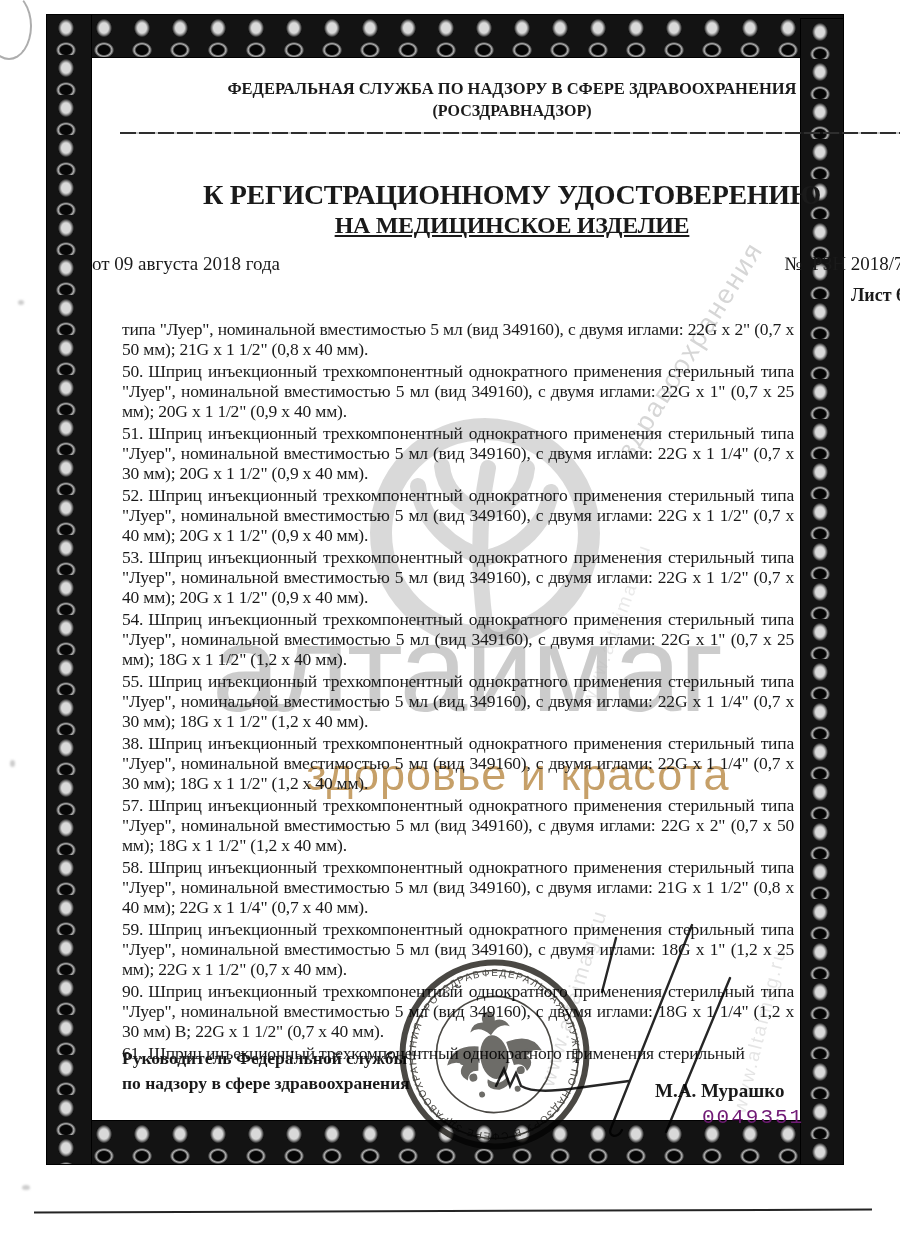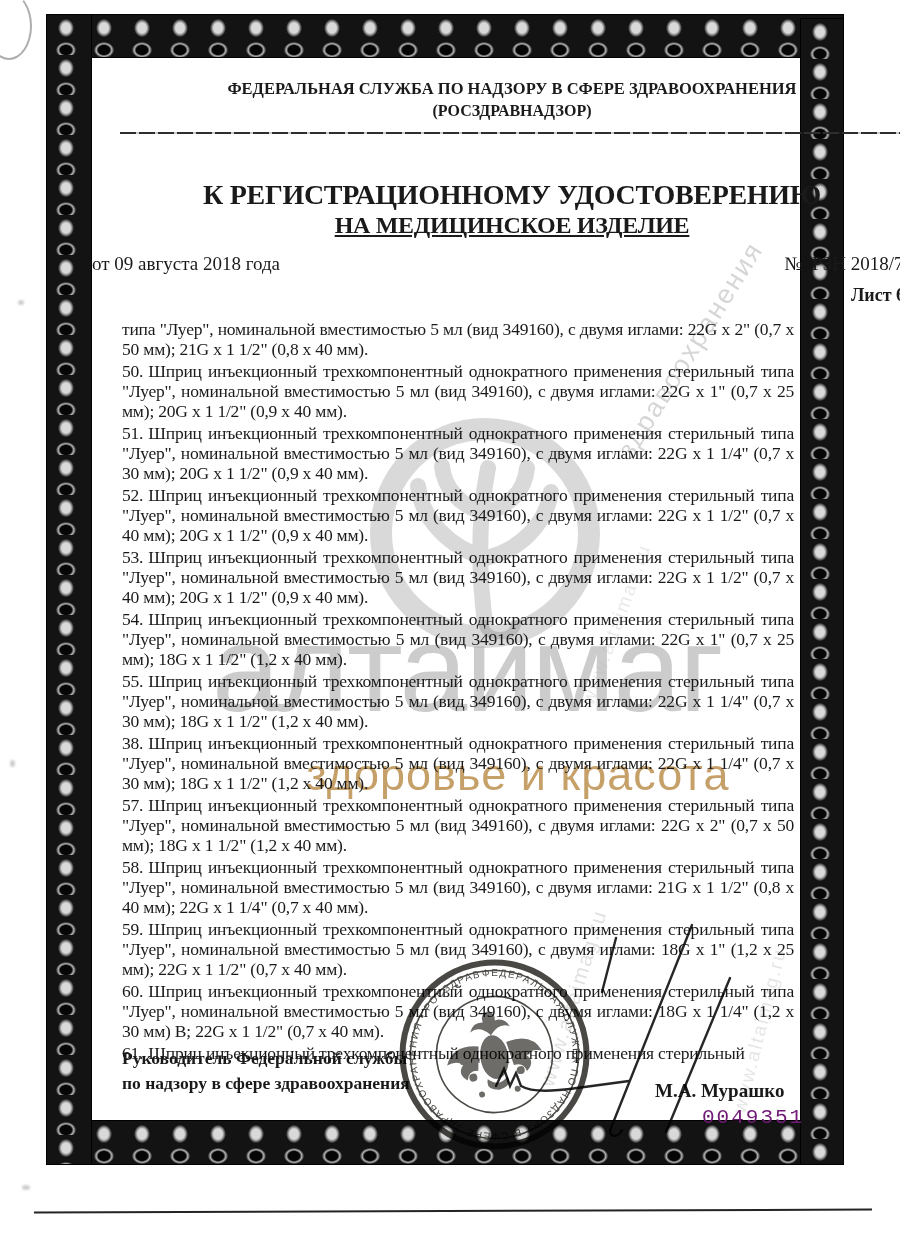--- a/index.html
+++ b/index.html
@@ -134,21 +134,21 @@
     <p><span class="num">50.</span><span>Шприц инъекционный трехкомпонентный однократного применения стерильный типа "Луер", номинальной вместимостью 5 мл (вид 349160), с двумя иглами: 22G x 1" (0,7 x 25 мм); 20G x 1 1/2" (0,9 x 40 мм).</span></p>
     <p><span class="num">51.</span><span>Шприц инъекционный трехкомпонентный однократного применения стерильный типа "Луер", номинальной вместимостью 5 мл (вид 349160), с двумя иглами: 22G x 1 1/4" (0,7 x 30 мм); 20G x 1 1/2" (0,9 x 40 мм).</span></p>
     <p><span class="num">52.</span><span>Шприц инъекционный трехкомпонентный однократного применения стерильный типа "Луер", номинальной вместимостью 5 мл (вид 349160), с двумя иглами: 22G x 1 1/2" (0,7 x 40 мм); 20G x 1 1/2" (0,9 x 40 мм).</span></p>
     <p><span class="num">53.</span><span>Шприц инъекционный трехкомпонентный однократного применения стерильный типа "Луер", номинальной вместимостью 5 мл (вид 349160), с двумя иглами: 22G x 1 1/2" (0,7 x 40 мм); 20G x 1 1/2" (0,9 x 40 мм).</span></p>
     <p><span class="num">54.</span><span>Шприц инъекционный трехкомпонентный однократного применения стерильный типа "Луер", номинальной вместимостью 5 мл (вид 349160), с двумя иглами: 22G x 1" (0,7 x 25 мм); 18G x 1 1/2" (1,2 x 40 мм).</span></p>
     <p><span class="num">55.</span><span>Шприц инъекционный трехкомпонентный однократного применения стерильный типа "Луер", номинальной вместимостью 5 мл (вид 349160), с двумя иглами: 22G x 1 1/4" (0,7 x 30 мм); 18G x 1 1/2" (1,2 x 40 мм).</span></p>
     <p><span class="num">38.</span><span>Шприц инъекционный трехкомпонентный однократного применения стерильный типа "Луер", номинальной вместимостью 5 мл (вид 349160), с двумя иглами: 22G x 1 1/4" (0,7 x 30 мм); 18G x 1 1/2" (1,2 x 40 мм).</span></p>
     <p><span class="num">57.</span><span>Шприц инъекционный трехкомпонентный однократного применения стерильный типа "Луер", номинальной вместимостью 5 мл (вид 349160), с двумя иглами: 22G x 2" (0,7 x 50 мм); 18G x 1 1/2" (1,2 x 40 мм).</span></p>
     <p><span class="num">58.</span><span>Шприц инъекционный трехкомпонентный однократного применения стерильный типа "Луер", номинальной вместимостью 5 мл (вид 349160), с двумя иглами: 21G x 1 1/2" (0,8 x 40 мм); 22G x 1 1/4" (0,7 x 40 мм).</span></p>
     <p><span class="num">59.</span><span>Шприц инъекционный трехкомпонентный однократного применения стерильный типа "Луер", номинальной вместимостью 5 мл (вид 349160), с двумя иглами: 18G x 1" (1,2 x 25 мм); 22G x 1 1/2" (0,7 x 40 мм).</span></p>
-    <p><span class="num">60.</span><span>Шприц инъекционный трехкомпонентный однократного применения стерильный типа "Луер", номинальной вместимостью 5 мл (вид 349160), с двумя иглами: 18G x 1 1/4" (1,2 x 30 мм) В; 22G x 1 1/2" (0,7 x 40 мм).</span></p>
+    <p><span class="num">90.</span><span>Шприц инъекционный трехкомпонентный однократного применения стерильный типа "Луер", номинальной вместимостью 5 мл (вид 349160), с двумя иглами: 18G x 1 1/4" (1,2 x 30 мм) В; 22G x 1 1/2" (0,7 x 40 мм).</span></p>
     <p><span class="num">61.</span><span>Шприц инъекционный трехкомпонентный однократного применения стерильный</span></p>
   </div>
 </div>
 
 <div class="signer-title">
   <div>Руководитель Федеральной службы</div>
   <div>по надзору в сфере здравоохранения</div>
 </div>
 <div class="signer-name">М.А. Мурашко</div>
 <div class="serial">0049351</div>

